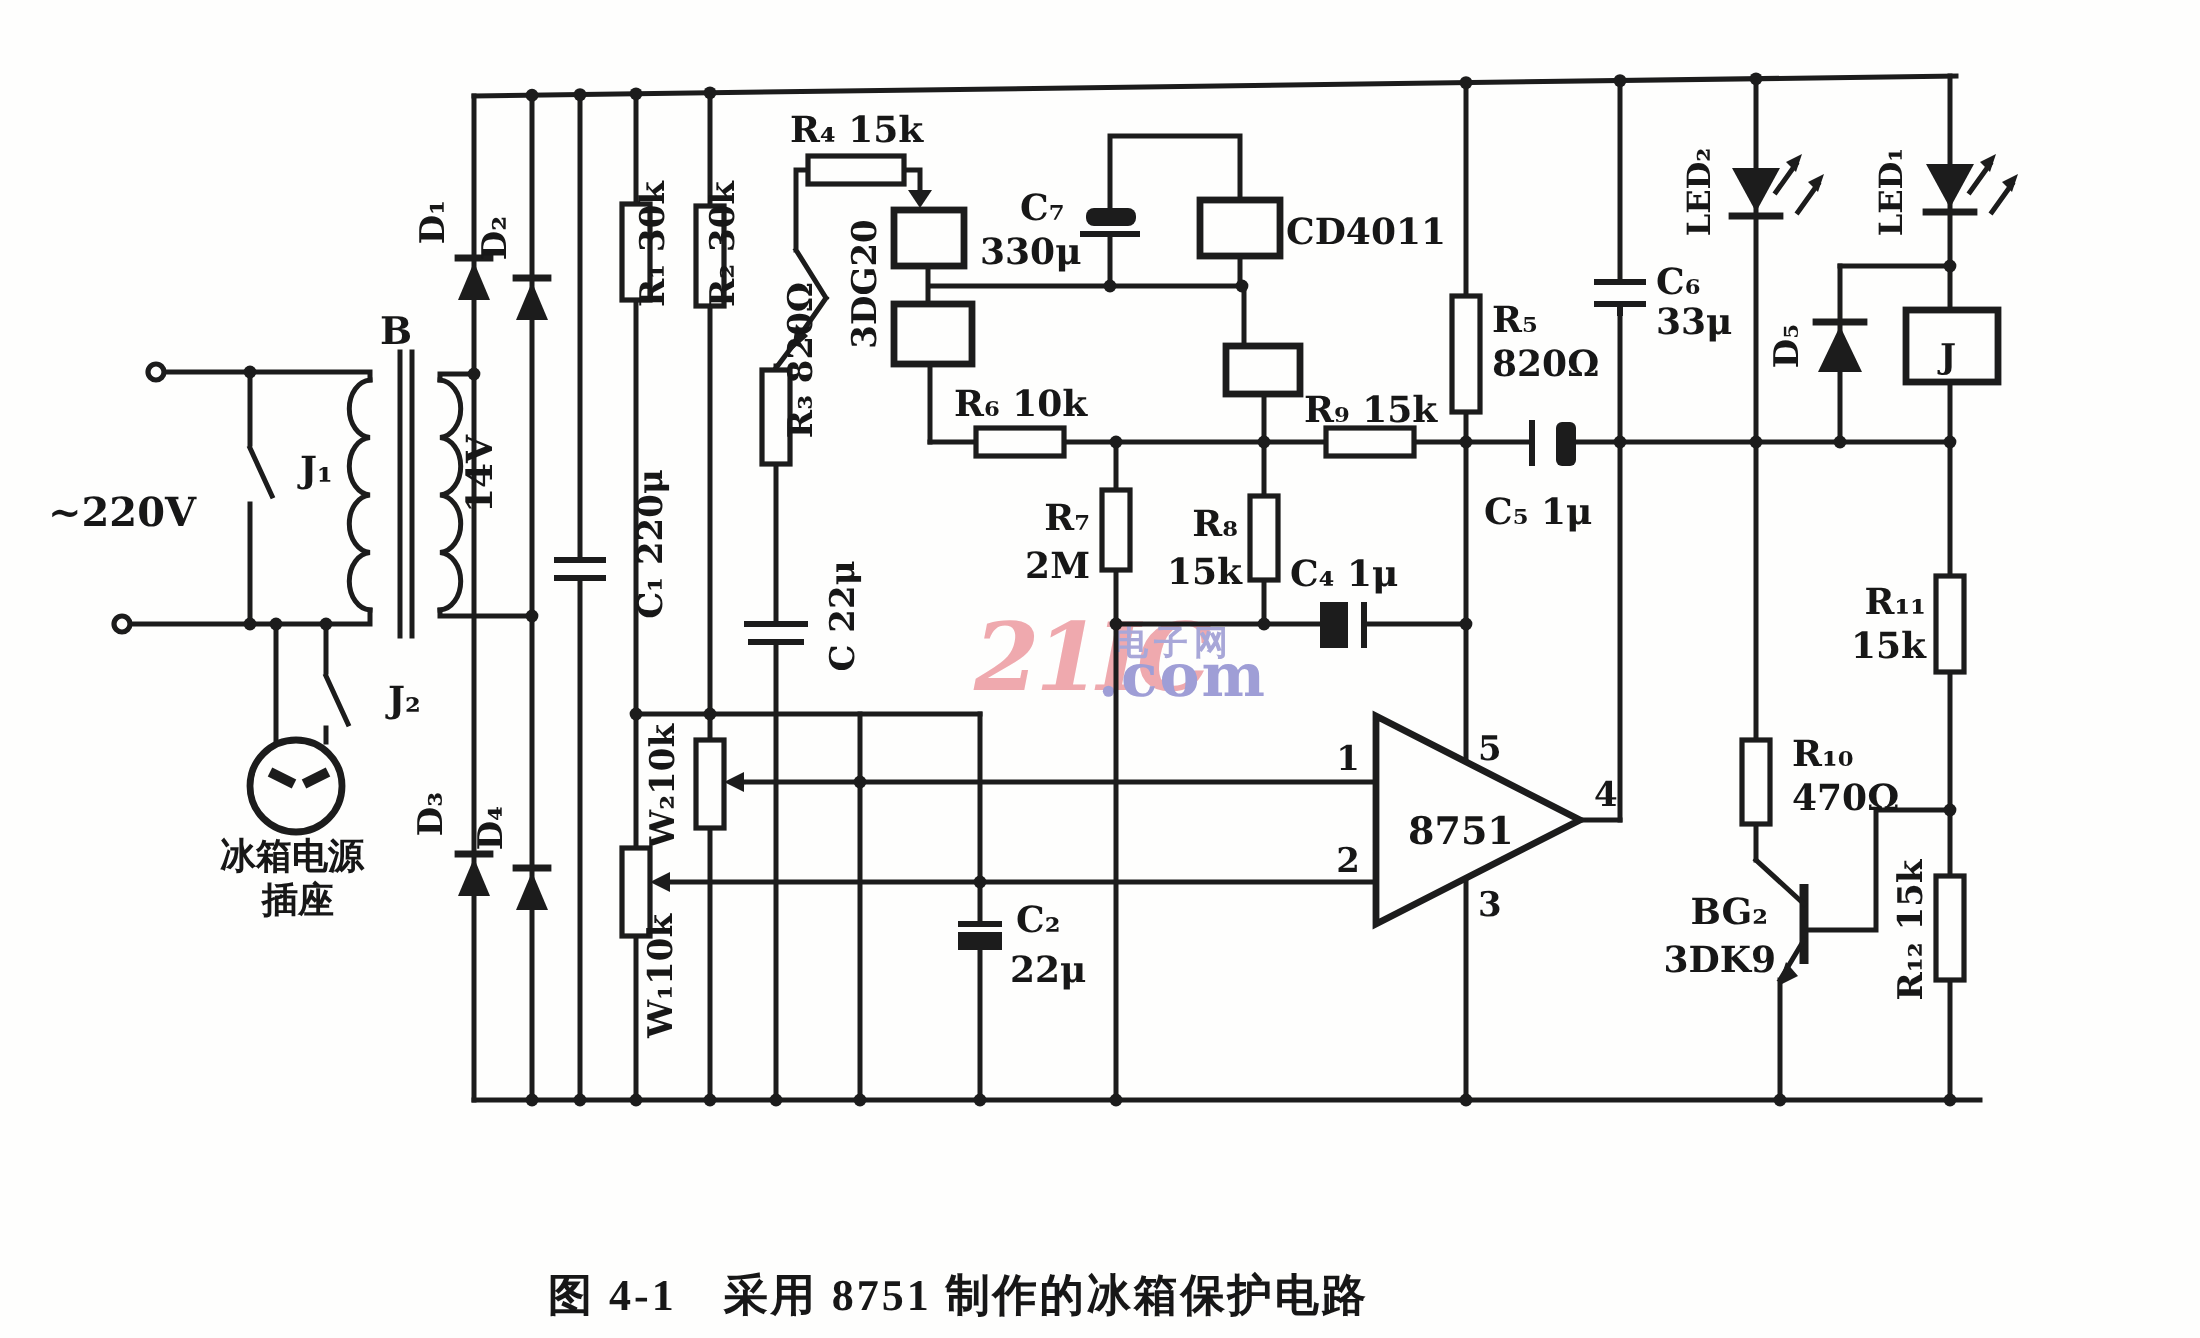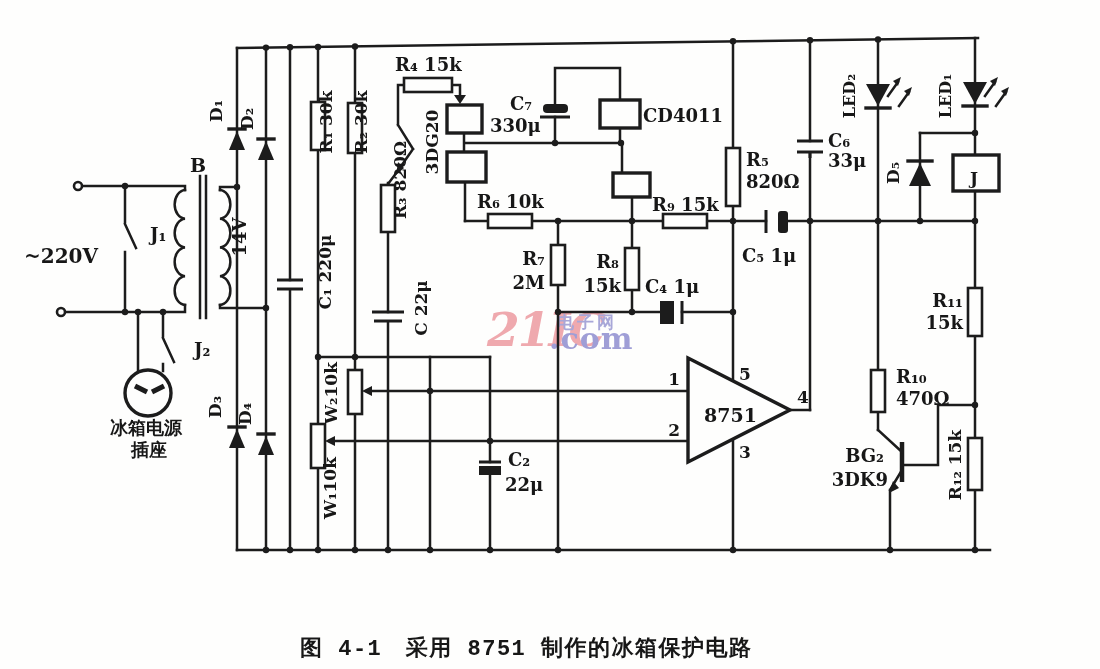--- a/index.html
+++ b/index.html
@@ -6,22 +6,22 @@
   #stage{position:relative;width:1100px;height:669px;background:#fefefd;overflow:hidden;
          font-family:"DejaVu Serif","Liberation Serif",serif;}
   #schematic{position:absolute;left:0;top:0;}
   .wm{position:absolute;user-select:none;line-height:1;}
   #wm-brand{left:487px;top:306px;font-size:47px;font-weight:bold;font-style:italic;
             color:#efa9ae;letter-spacing:-2px;font-family:"DejaVu Serif",serif;}
   #wm-tagline{left:557px;top:314px;font-size:17px;font-weight:bold;color:#a8a7d8;
               letter-spacing:3px;font-family:"DejaVu Sans",sans-serif;}
   #wm-suffix{left:549px;top:324px;font-size:30px;font-weight:bold;
              color:#9f9ed6;font-family:"DejaVu Serif",serif;letter-spacing:1px;}
-  #caption{position:absolute;left:300px;top:633px;font-size:22px;font-weight:bold;
-           color:#171717;letter-spacing:1.5px;font-family:Liberation Mono, monospace;}
+  #caption{position:absolute;left:274px;top:633px;font-size:22px;font-weight:bold;
+           color:#171717;letter-spacing:1.5px;font-family:Liberation Serif, serif;}
   svg text{fill:#171717;font-family:"DejaVu Serif","Liberation Serif",serif;font-weight:bold;}
   .w{stroke:#1c1c1c;stroke-width:2.5;fill:none;stroke-linecap:square;}
   .w3{stroke:#1c1c1c;stroke-width:3.4;fill:none;stroke-linecap:square;}
   .body{fill:#fefefd;stroke:#1c1c1c;stroke-width:2.6;}
   .blk{fill:#fefefd;stroke:#1c1c1c;stroke-width:3.4;}
   .ink{fill:#1c1c1c;stroke:none;}
   .plate{stroke:#1c1c1c;stroke-width:3;fill:none;stroke-linecap:butt;}
 </style>
 </head>
 <body>

